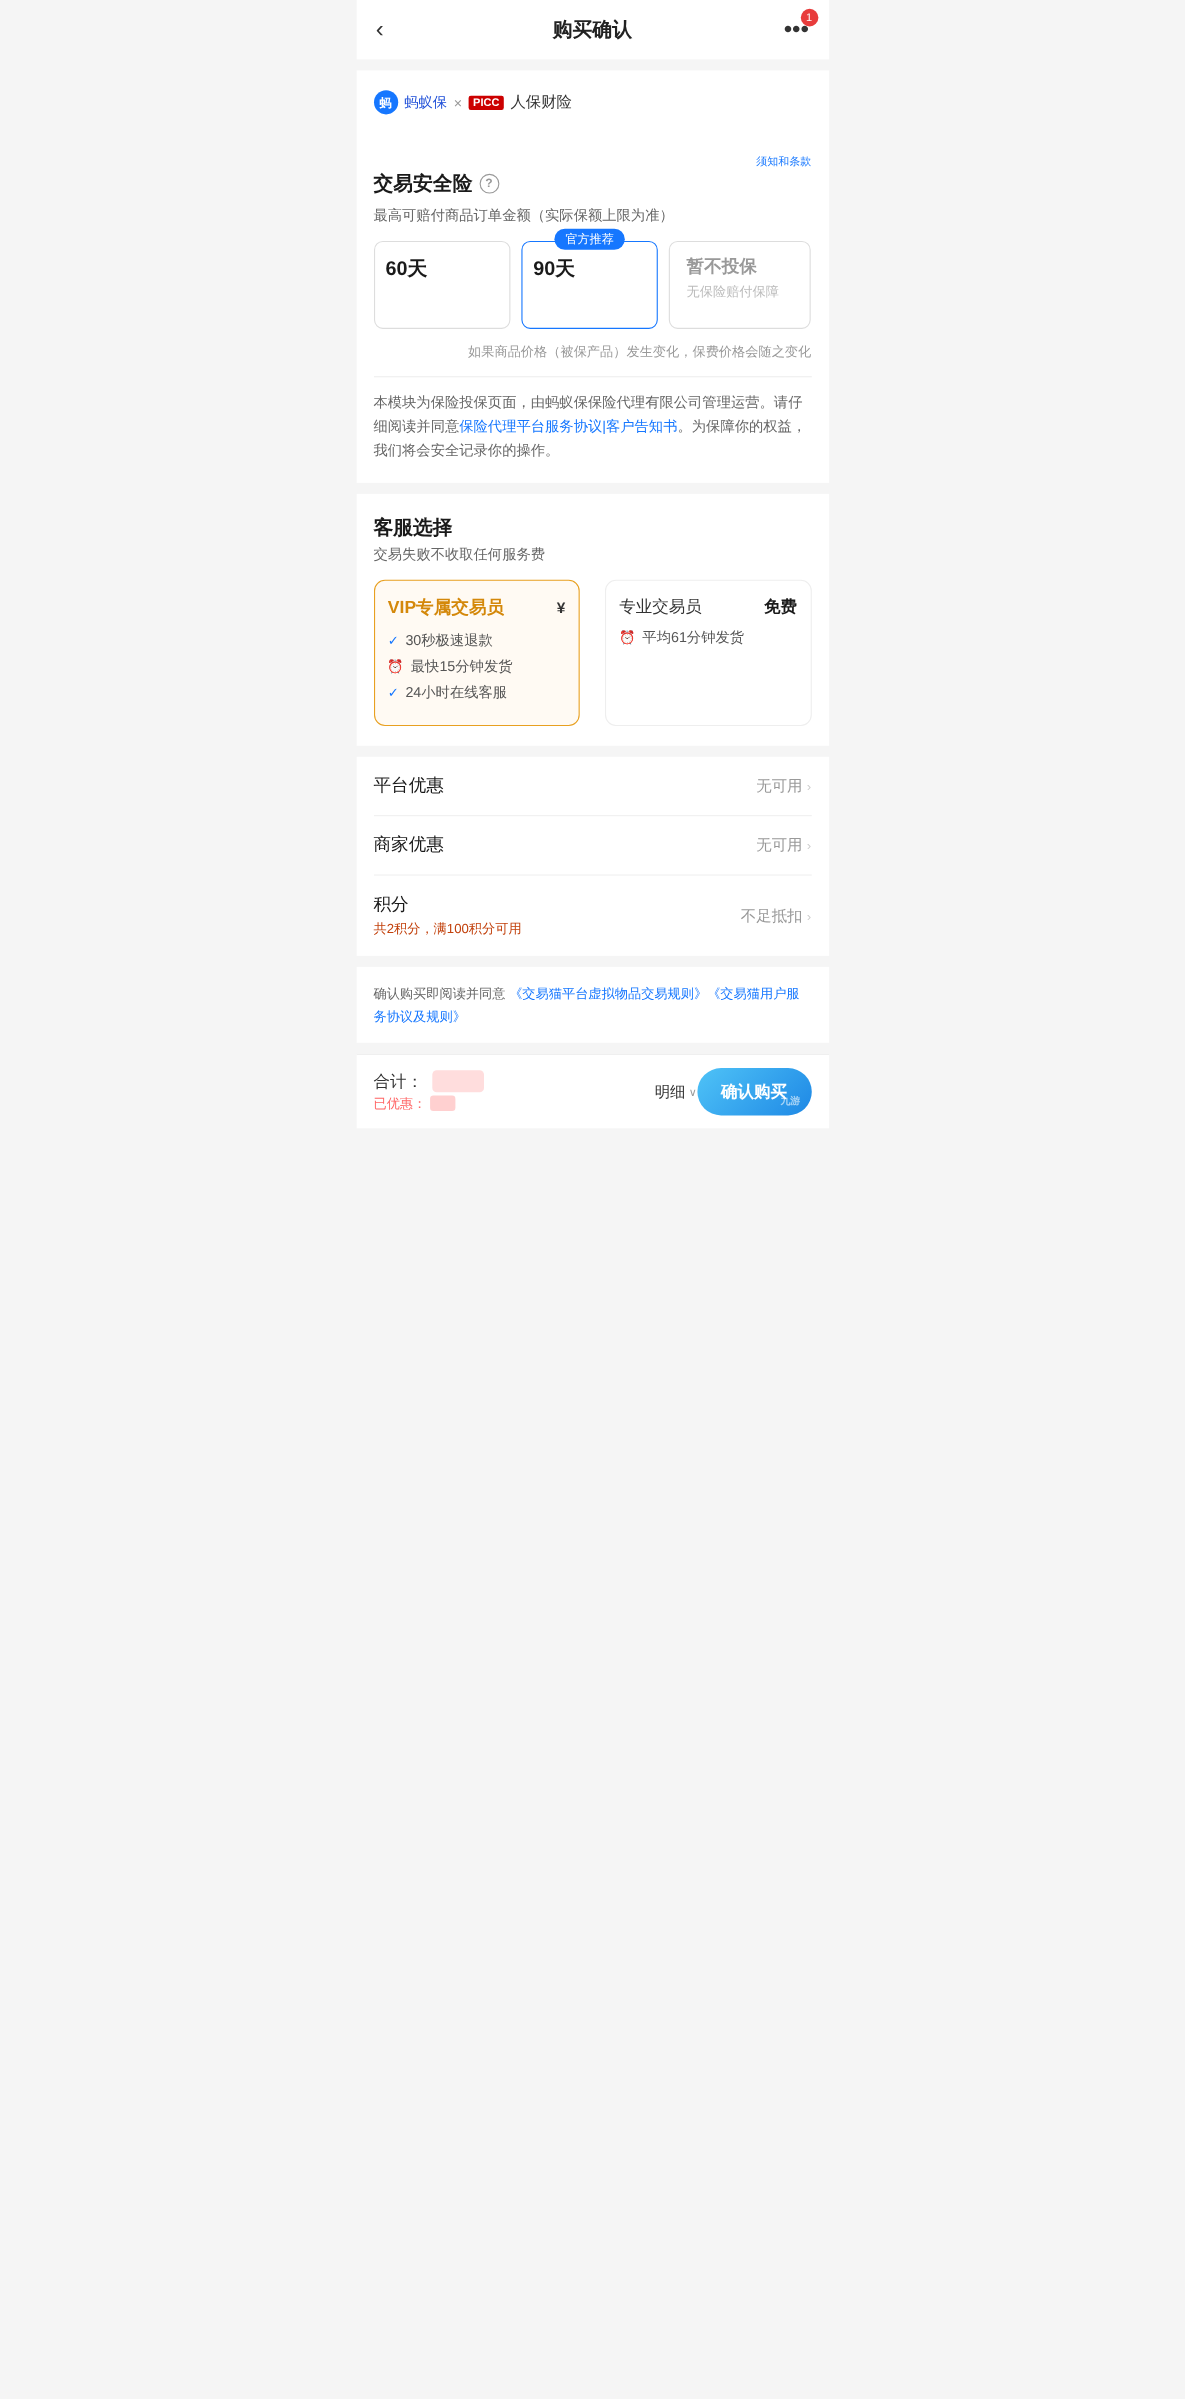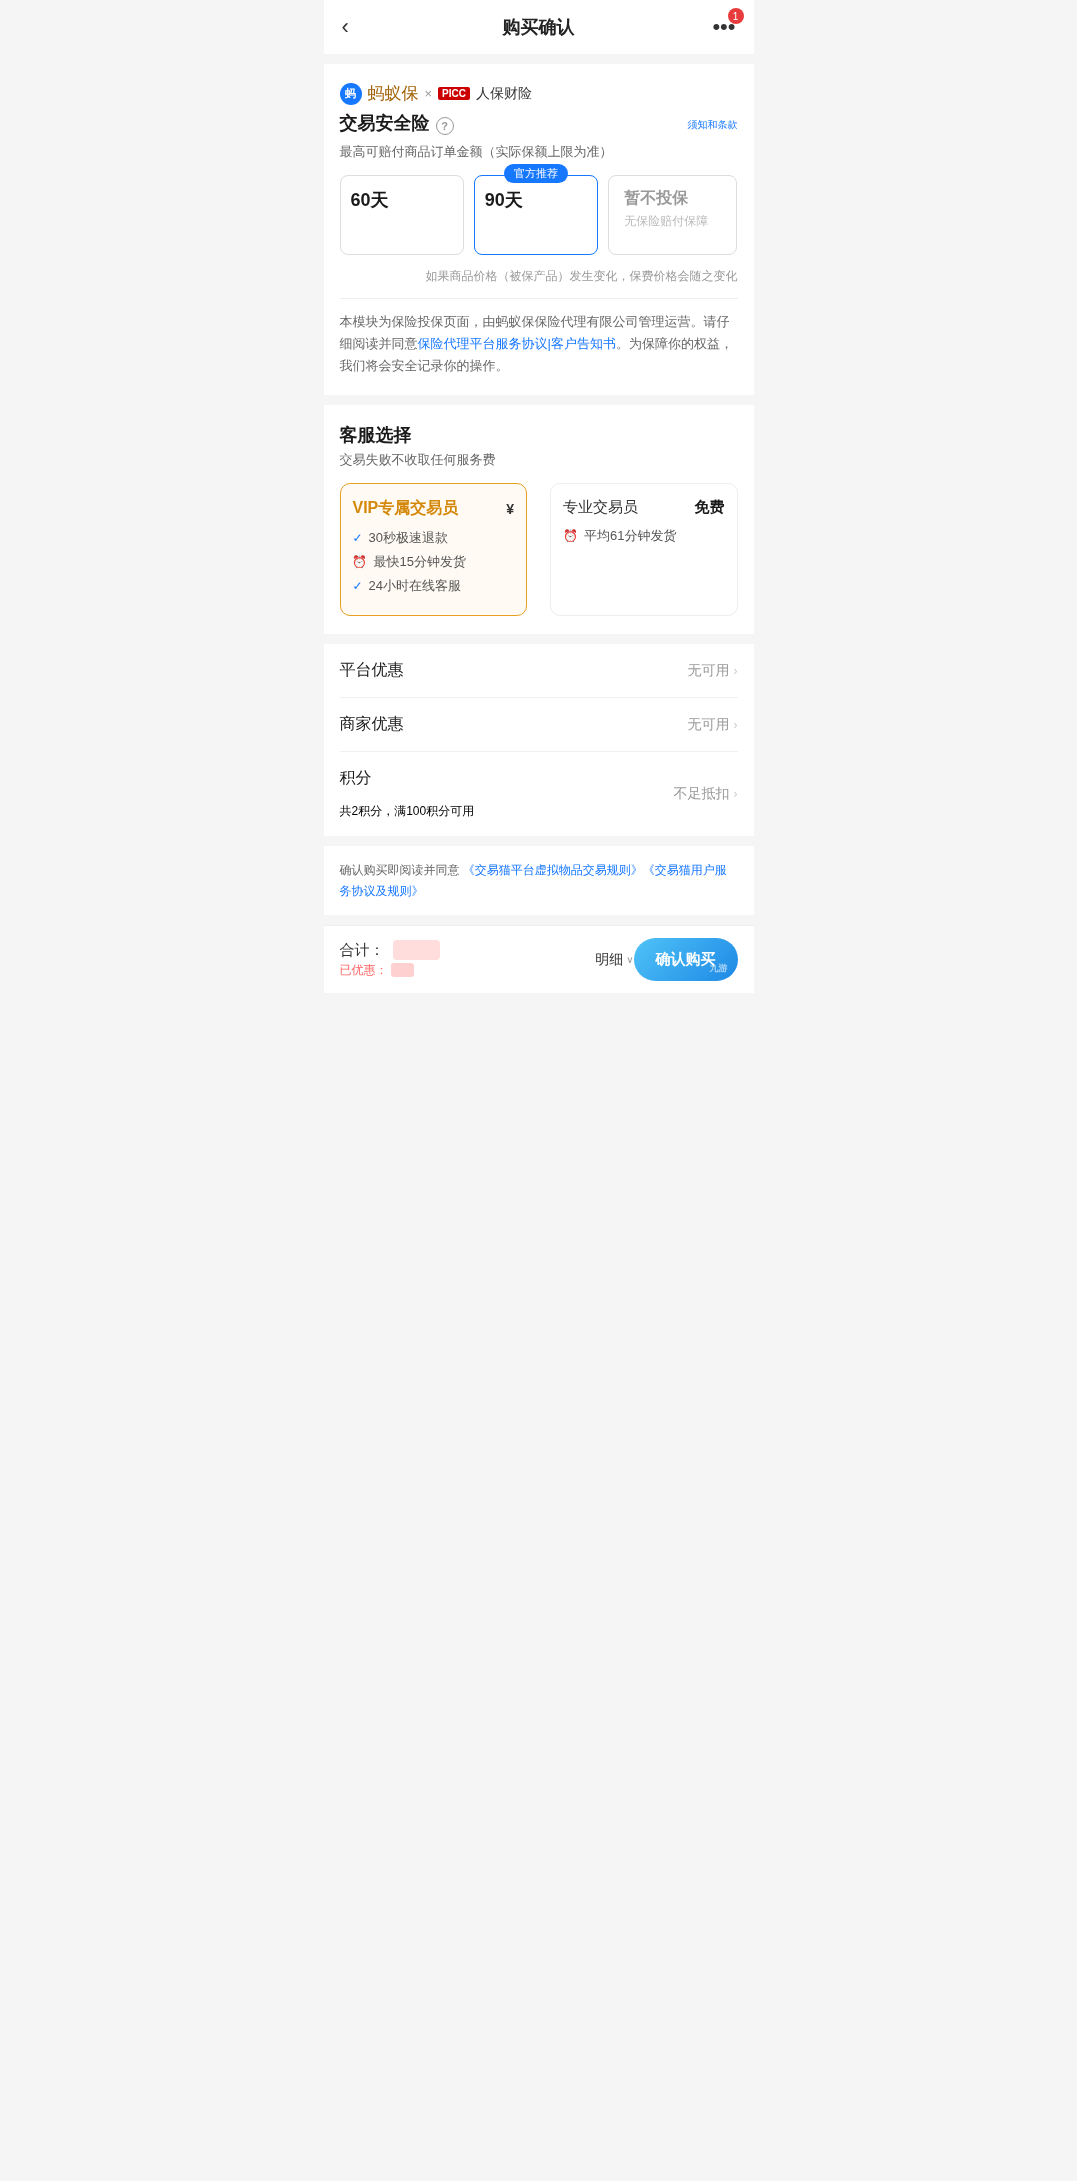--- a/index.html
+++ b/index.html
@@ -94,23 +94,24 @@
       padding: 1px 4px;
       border-radius: 2px;
     }
 
     
     .section-title {
       font-size: 18px;
       font-weight: 700;
       color: #1a1a1a;
       display: flex;
-      align-items: flex-end;
+      align-items: center;
       gap: 6px;
       margin-bottom: 4px;
+      margin-top: 45px;
     }
     .question-icon {
       width: 18px;
       height: 18px;
       border-radius: 50%;
       border: 1.5px solid #999;
       color: #999;
       font-size: 11px;
       display: flex;
       align-items: center;
@@ -296,22 +297,22 @@
     }
     .discount-row:last-child {
       border-bottom: none;
     }
     .discount-label {
       font-size: 16px;
       color: #1a1a1a;
     }
     .discount-sub {
       font-size: 12px;
-      color: #000000;
-      margin-top: 14px;
+      color: #c2410c;
+      margin-top: 3px;
     }
     .discount-value {
       display: flex;
       align-items: center;
       gap: 4px;
       color: #999;
       font-size: 14px;
       cursor: pointer;
     }
     .discount-value.insufficient {
@@ -433,21 +434,21 @@
     <span class="badge">1</span>
   </div>
 </div>
 
 <div class="card">
 
   <div class="brand-row">
     <div class="brand-logo-ant">
       <span>蚂</span>
     </div>
-    <span style="font-size:17px;color:#a16207;">蚂蚁保</span>
+    <span style="font-size:13px;color:#1d4ed8;">蚂蚁保</span>
     <span class="brand-x">×</span>
     <span class="brand-picc">PICC</span>
     <span style="font-size:14px;color:#333;">人保财险</span>
   </div>
 
   <div class="section-header-row">
     <span class="section-title">
       <span>交易安全险</span>
       <span class="question-icon">?</span>
     </span>

